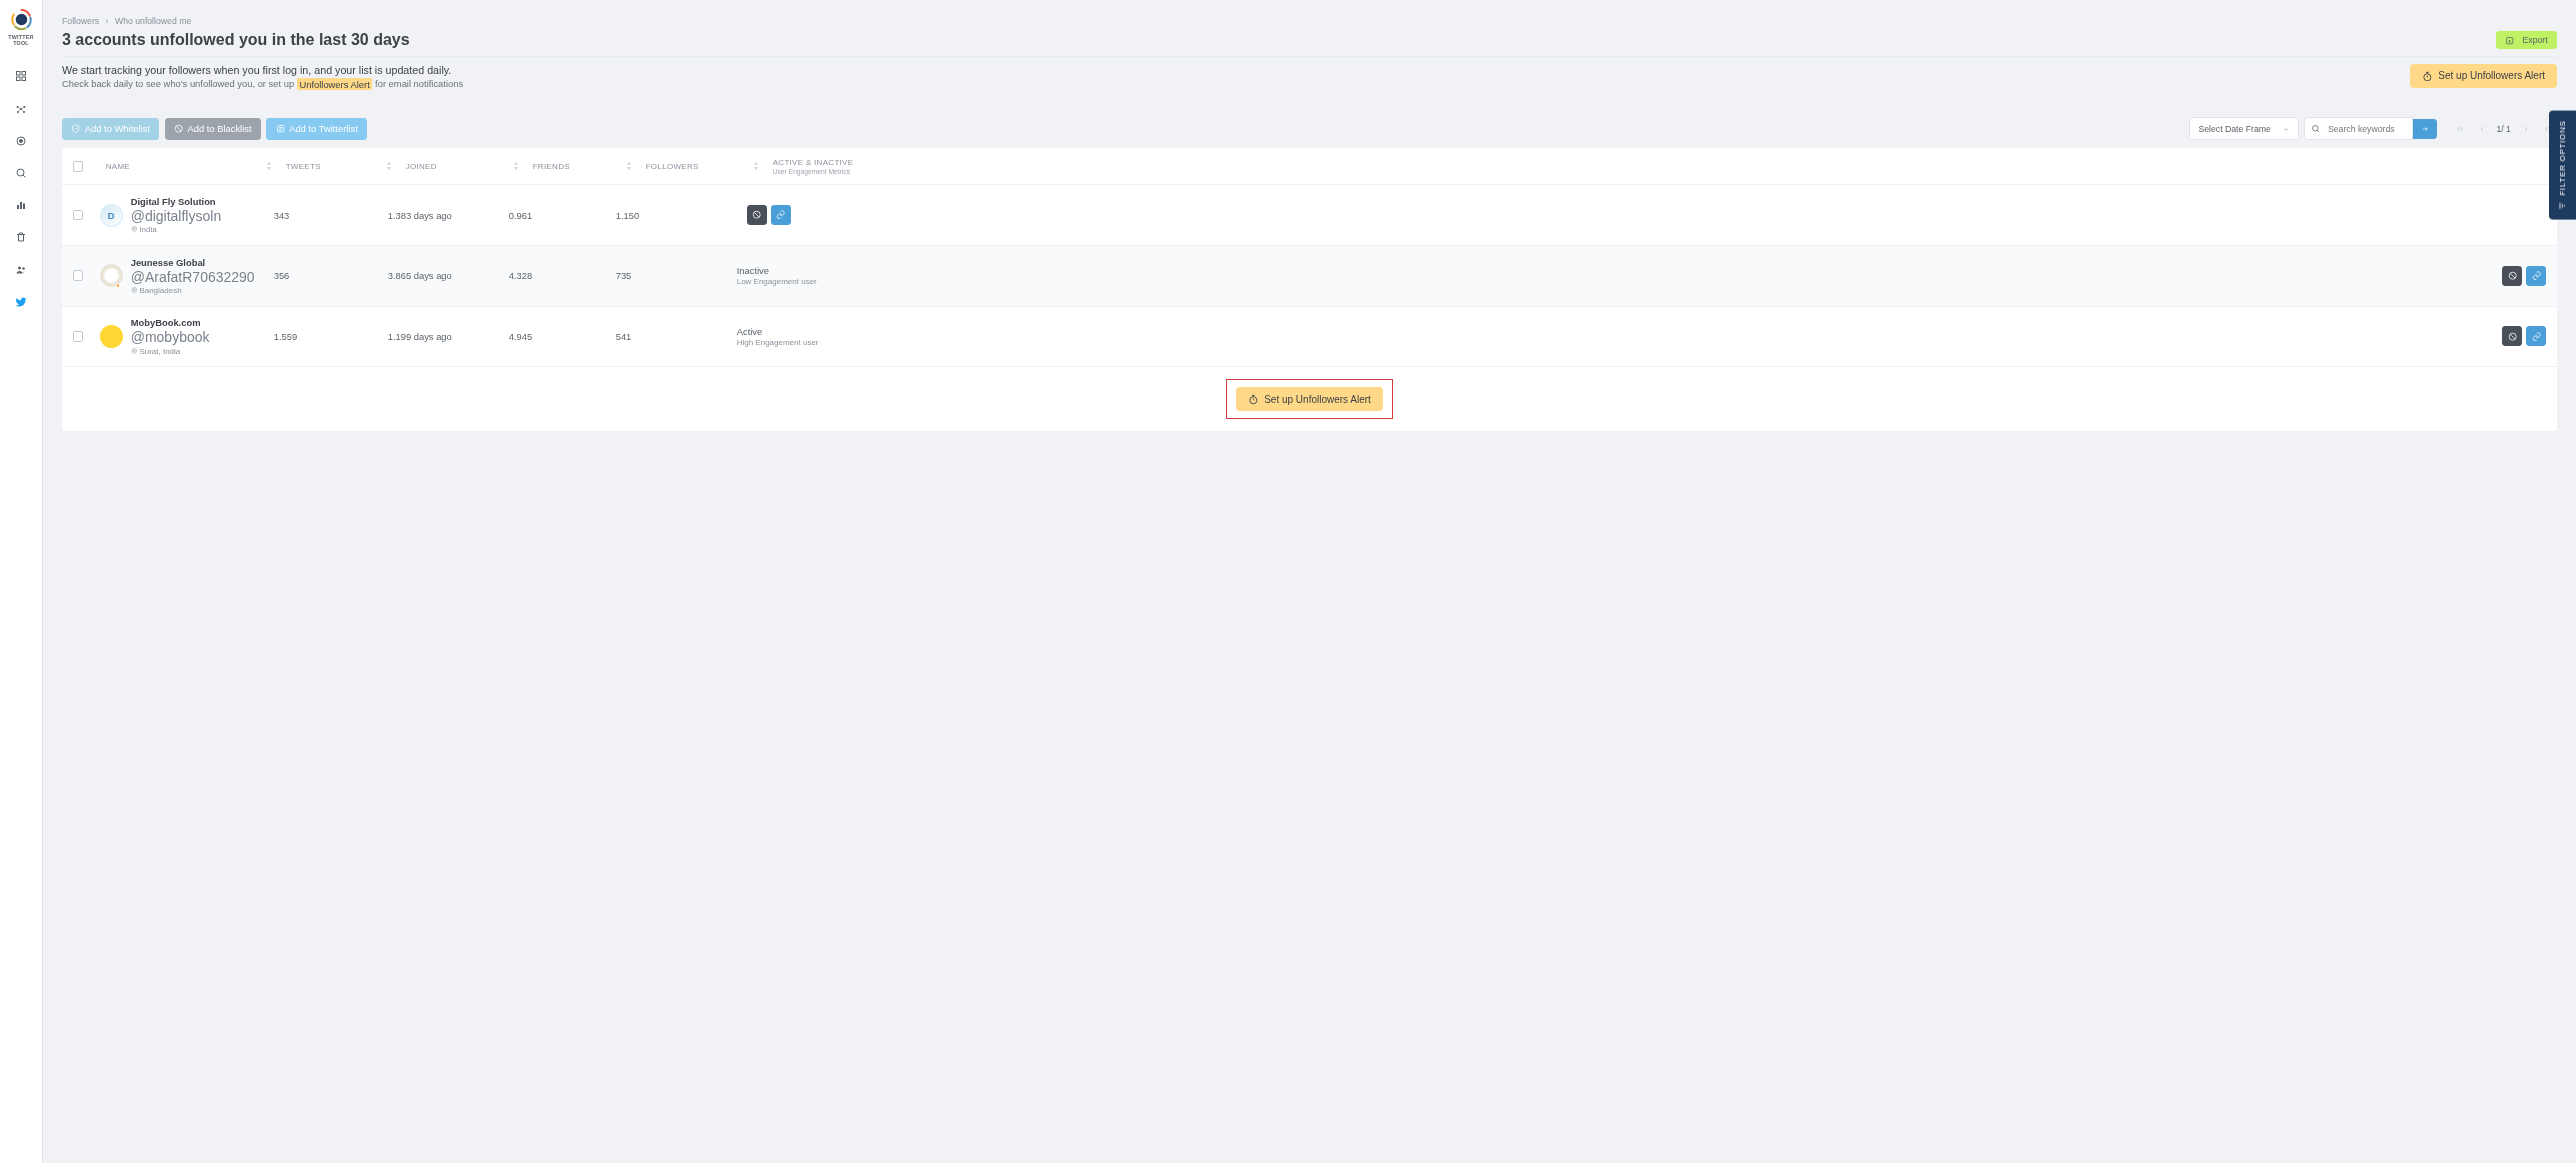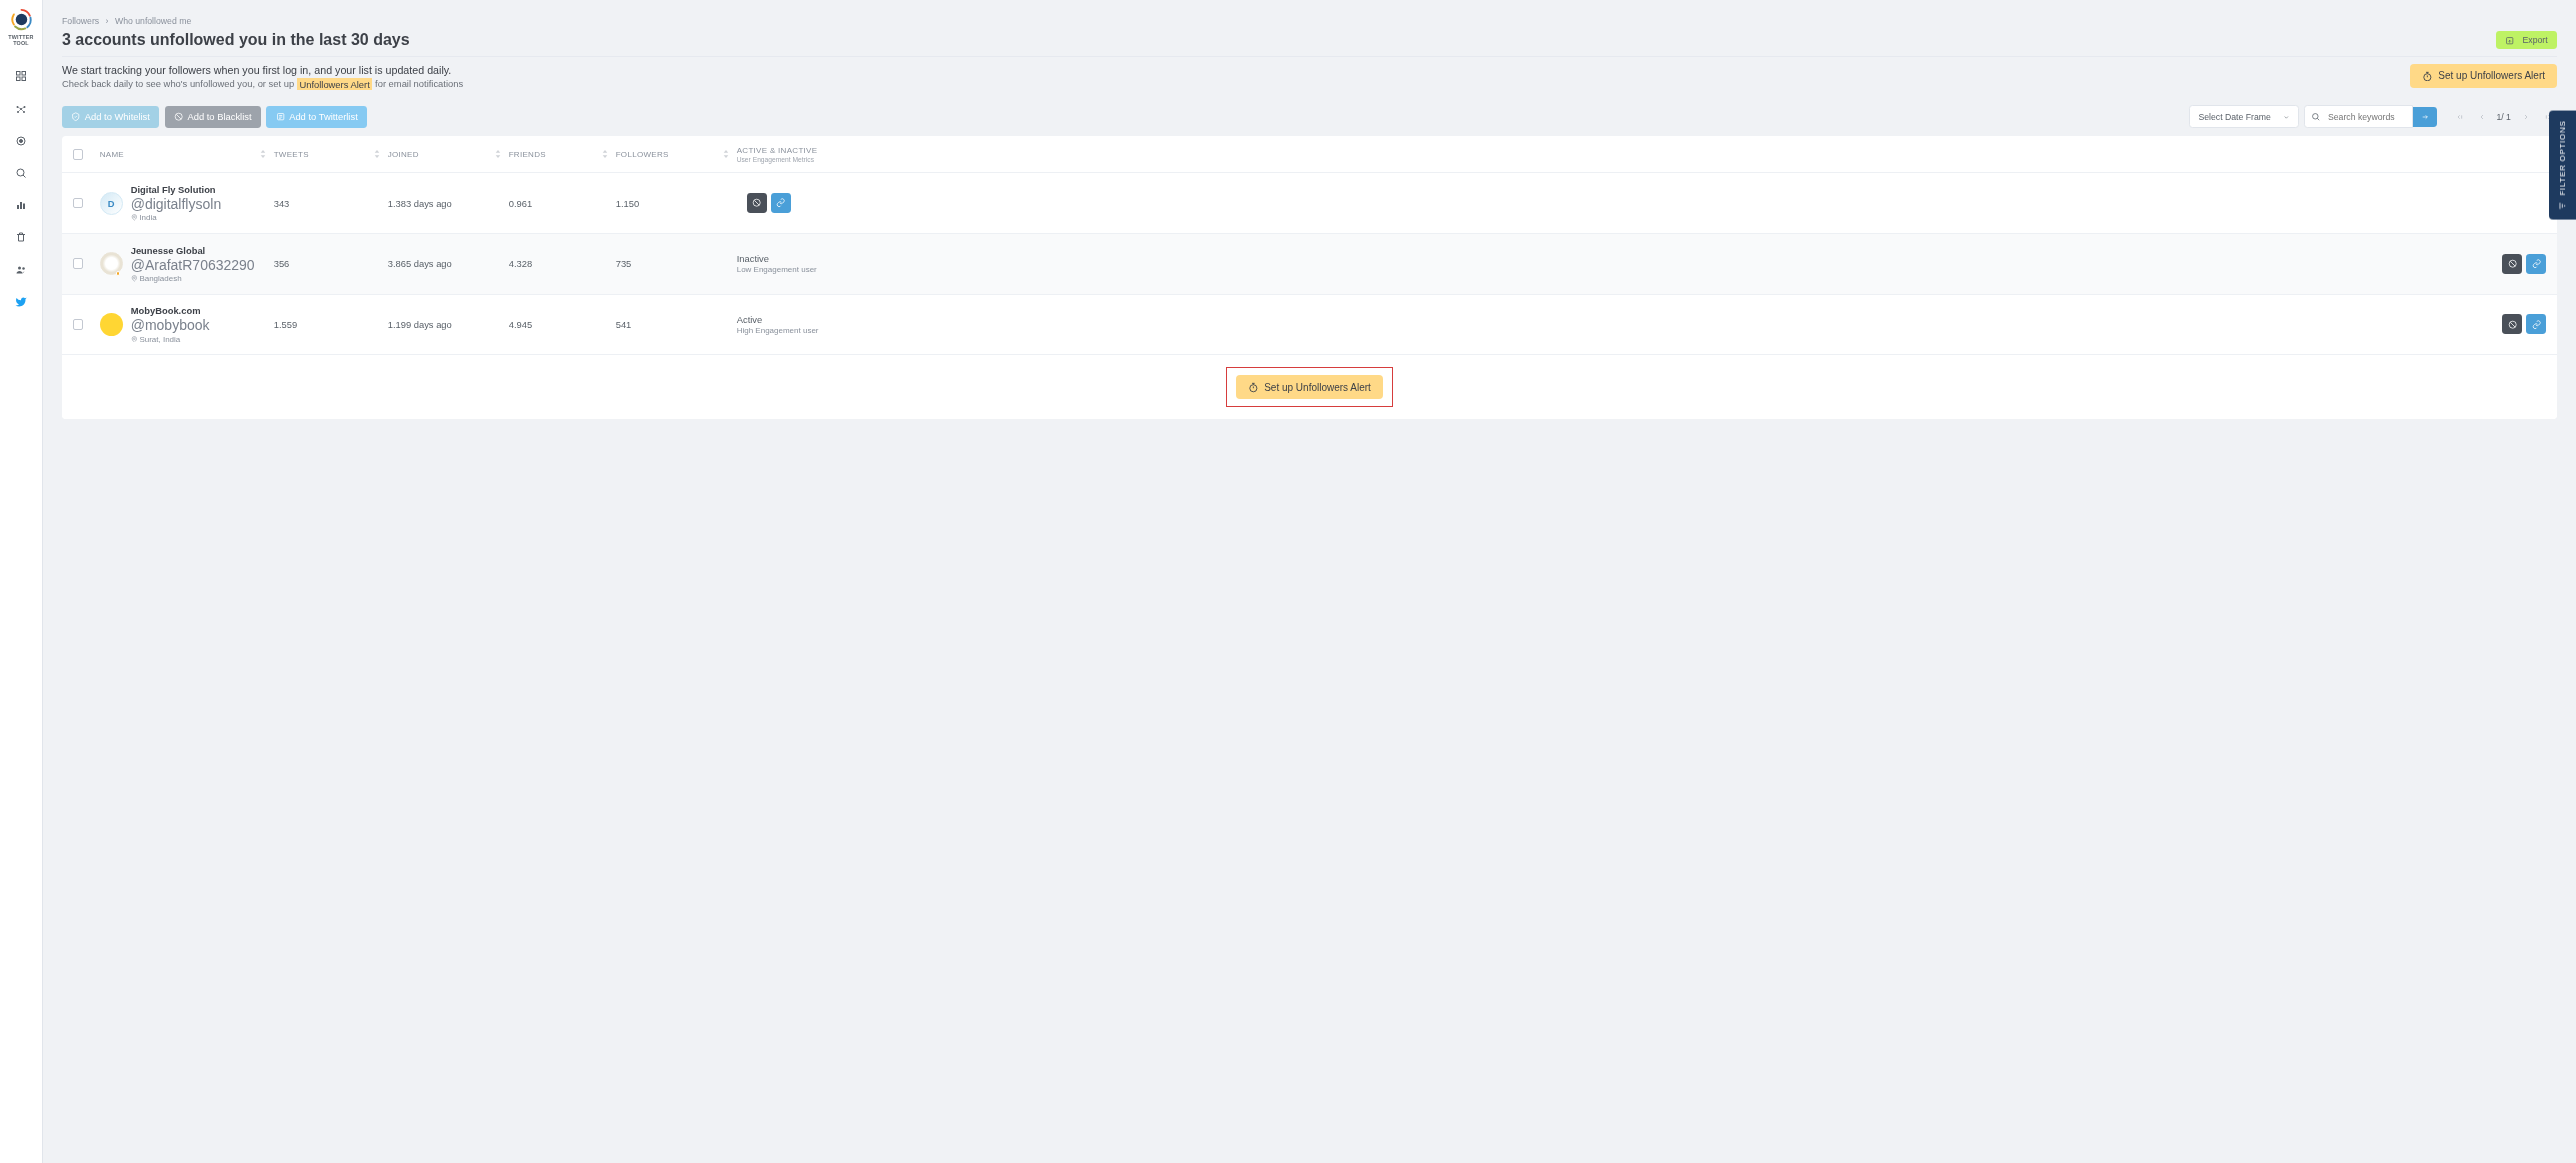--- a/index.html
+++ b/index.html
@@ -16,21 +16,21 @@
 .main { margin-left: 43px; padding: 16px 19px; }
 
 .breadcrumb { font-size: 8.7px; color: #8a919c; margin-bottom: 5.4px; }
 .breadcrumb a { color: #8a919c; text-decoration: none; }
 .breadcrumb .sep { margin: 0 4px; }
 
 .header-row { display: flex; justify-content: space-between; align-items: flex-start; margin-bottom: 6.7px; padding-bottom: 6.7px; border-bottom: 0.7px solid #e6e9ef; }
 .page-title { font-size: 16px; font-weight: 700; color: #3d4148; }
 .export-btn { background: #bef264; border: none; padding: 4px 9.4px; border-radius: 3.4px; font-size: 8.7px; color: #5a6169; cursor: pointer; display: inline-flex; align-items: center; gap: 8px; }
 
-.info-row { display: flex; justify-content: space-between; align-items: flex-start; margin-bottom: 16px; margin-top: 6.7px; }
+.info-row { display: flex; justify-content: space-between; align-items: flex-start; margin-bottom: 28px; margin-top: 6.7px; }
 .info-text h3 { font-size: 10.7px; font-weight: 500; color: #3d4148; margin-bottom: 2.7px; }
 .info-text p { font-size: 9.4px; color: #6b7078; }
 .inline-link { background: #ffd987; padding: 0.7px 2.7px; color: #3d4148; }
 .alert-btn { background: #ffd987; border: none; padding: 6.7px 12px; border-radius: 4px; font-size: 10px; color: #3d4148; cursor: pointer; display: inline-flex; align-items: center; gap: 5.4px; font-weight: 500; }
 
 .toolbar { display: flex; align-items: center; justify-content: space-between; margin-bottom: 0; }
 .btn-group-left { display: flex; gap: 5.4px; }
 .action-btn { border: none; padding: 5.4px 9.4px; border-radius: 3.4px; font-size: 9.4px; cursor: pointer; display: inline-flex; align-items: center; gap: 4px; color: #fff; }
 .btn-whitelist { background: #a3d1e6; }
 .btn-blacklist { background: #9da3ab; }
@@ -40,21 +40,21 @@
 .select-frame { background: #fff; border: 0.7px solid #e1e5eb; padding: 5.4px 8px; border-radius: 3.4px; font-size: 8.7px; color: #5a6169; cursor: pointer; display: inline-flex; align-items: center; gap: 12px; }
 .search-wrap { position: relative; display: flex; align-items: center; }
 .search-input { background: #fff; border: 0.7px solid #e1e5eb; padding: 5.4px 8px 5.4px 23px; border-radius: 3.4px 0 0 3.4px; font-size: 8.7px; width: 109px; color: #5a6169; }
 .search-icn { position: absolute; left: 6.7px; color: #5a6169; }
 .search-go { background: #4a9fd8; border: none; padding: 6px 8px; border-radius: 0 3.4px 3.4px 0; color: #fff; cursor: pointer; }
 .pager { display: flex; align-items: center; gap: 2.7px; margin-left: 8px; }
 .pager button { background: none; border: none; width: 19px; height: 19px; cursor: pointer; color: #b0b5bd; display: flex; align-items: center; justify-content: center; }
 .pager-info { font-size: 8.7px; color: #5a6169; padding: 0 2.7px; }
 
 .table { background: #fff; border-radius: 4px; overflow: hidden; margin-top: 8px; }
-.thead { display: flex; align-items: center; padding: 9.4px 10.7px; border-bottom: 0.7px solid #edf0f4; font-size: 8px; color: #8a919c; text-transform: uppercase; letter-spacing: 0.3px; }
+.thead { display: flex; align-items: center; padding: 9.4px 10.7px; border-bottom: 0.7px solid #edf0f4; font-size: 8px; color: #8a919c; text-transform: uppercase; letter-spacing: 0.3px; gap: 6px; }
 .th-sub { display: block; font-size: 6.7px; text-transform: none; color: #a0a6af; letter-spacing: 0; margin-top: 1.3px; }
 .row { display: flex; align-items: center; padding: 10.7px; border-bottom: 0.7px solid #edf0f4; }
 .row:nth-child(even) { background: #f9fafb; }
 .row:last-child { border-bottom: none; }
 
 .col { display: flex; align-items: center; }
 .col.chk { width: 27px; }
 .col.name { flex: 0 0 174px; }
 .col.tweets { flex: 0 0 114px; }
 .col.joined { flex: 0 0 121px; }

